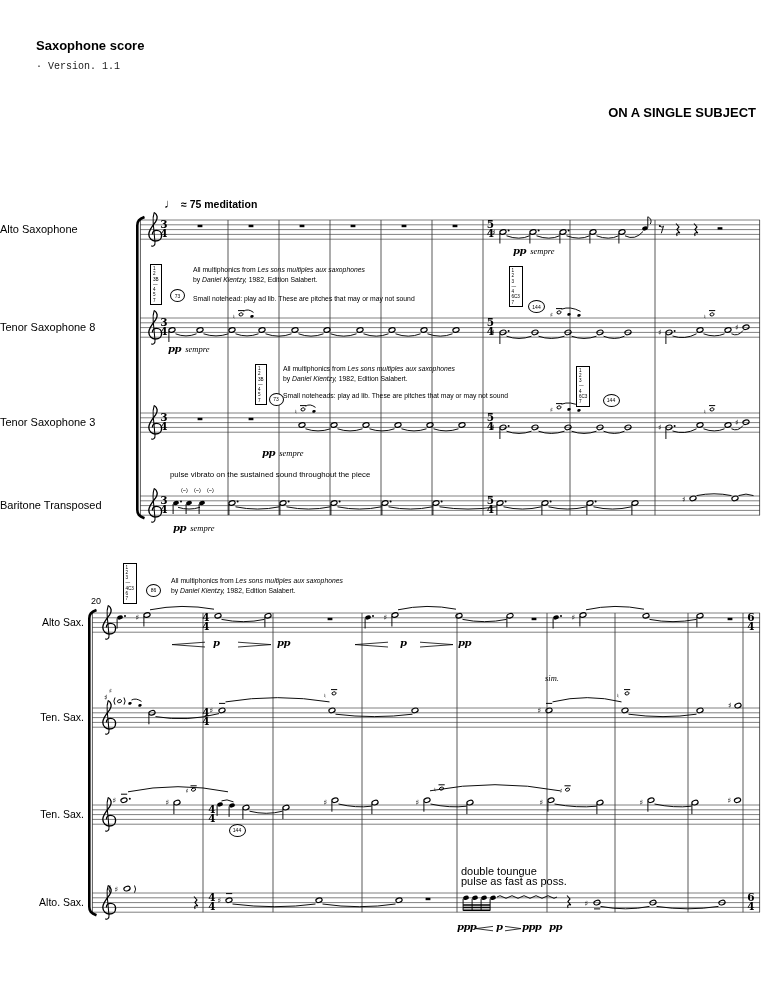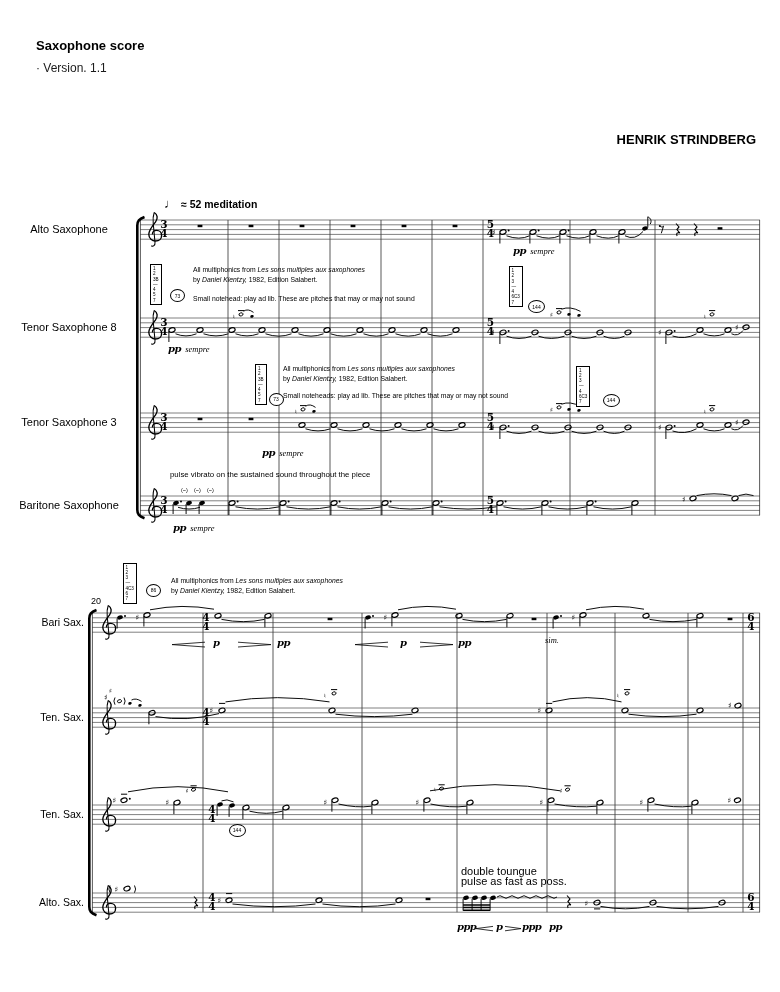--- a/index.html
+++ b/index.html
@@ -1,35 +1,35 @@
 <!DOCTYPE html>
 <html><head>
 <meta charset="utf-8">
 <style>
   html,body{margin:0;padding:0;background:#fff;}
   .page{position:relative;width:780px;height:992px;background:#ffffff;
         font-family:"Liberation Sans",sans-serif;color:#000;overflow:hidden;}
   .notation{position:absolute;left:0;top:0;}
   .t{position:absolute;white-space:nowrap;}
   .doc{font-size:13px;font-weight:bold;}
-  .ver{font-size:12px;color:#1a1a1a;}
+  .ver{font-size:10px;color:#1a1a1a;font-family:Liberation Mono, monospace;}
   .title{font-size:13px;font-weight:bold;width:300px;text-align:right;}
   .tempo-note{font-size:13px;}
   .tempo-text{font-size:10.5px;font-weight:bold;margin-left:4px;}
-  .lab1{left:0;width:138px;text-align:center;font-size:11px;}
+  .lab1{left:0;width:138px;text-align:left;font-size:11px;}
   .lab2{left:0;width:84px;text-align:right;font-size:10.5px;}
   .cred{font-size:6.8px;line-height:10.2px;}
   .cred i{font-style:italic;}
   .fbox{position:absolute;border:0.8px solid #000;font-size:4.6px;line-height:5.3px;
         padding:1px 2px;white-space:pre-line;text-align:left;background:#fff;}
   .circ{position:absolute;border:0.8px solid #000;border-radius:50%;font-size:5px;
         display:flex;align-items:center;justify-content:center;background:#fff;}
   .dyn{font-family:"DejaVu Serif",serif;font-style:italic;font-weight:bold;
        font-size:10px;letter-spacing:-0.6px;}
-  .sem{font-family:"Liberation Serif",serif;font-style:italic;font-size:8.5px;}
+  .sem{font-family:"Liberation Serif",serif;font-style:italic;font-size:8.5px;margin-top:38px;}
   .ts{width:14px;text-align:center;font-family:"DejaVu Serif",serif;font-weight:bold;
       font-size:10.5px;line-height:9.6px;}
   .ts span{display:block;}
   .mnum{font-size:9px;}
   .vib{font-size:5.5px;}
   .ann{font-size:11px;}
   .acc{font:7.5px "DejaVu Sans",sans-serif;}
   .accs{font:6px "DejaVu Sans",sans-serif;}
   .sl{stroke:#555;stroke-width:0.75;fill:none;}
   .bl{stroke:#3c3c3c;stroke-width:0.85;fill:none;}
@@ -450,29 +450,29 @@
       <use href="#eh" x="653" y="902.6"></use>
       <path class="tie" d="M656.5 906.4Q688 911.2 718.5 906.4"></path>
       <use href="#eh" x="722" y="902.6"></use>
       <path class="hp" d="M476 928.6L493 926.4M476 928.6L493 930.8M505 926.4L521 928.6M505 930.8L521 928.6"></path>
     </g>
   </g>
 </svg>
 
 <div class="t doc" style="left:36px;top:38px">Saxophone score</div>
 <div class="t ver" style="left:36px;top:61px">· Version. 1.1</div>
-<div class="t title" style="left:456px;top:132px">HENRIK STRINDBERG</div>
+<div class="t title" style="left:456px;top:105px">ON A SINGLE SUBJECT</div>
 <div class="t" style="left:164px;top:194px">
-  <span class="tempo-note">♩</span><span class="tempo-text">≈  52 meditation</span>
+  <span class="tempo-note">♩</span><span class="tempo-text">≈  75 meditation</span>
 </div>
 
 <div class="t lab1" style="top:223px">Alto Saxophone</div>
 <div class="t lab1" style="top:321px">Tenor Saxophone 8</div>
 <div class="t lab1" style="top:416px">Tenor Saxophone 3</div>
-<div class="t lab1" style="top:499px">Baritone Saxophone</div>
+<div class="t lab1" style="top:499px">Baritone Transposed</div>
 
 <div class="t ts" style="left:157px;top:219.5px">
       <span>3</span>
       <span>4</span>
     </div>
 <div class="t ts" style="left:157px;top:317.5px">
       <span>3</span>
       <span>4</span>
     </div>
 <div class="t ts" style="left:157px;top:412.5px">
@@ -560,21 +560,21 @@
 —
 4C3
 6
 7</div>
 <div class="circ" style="left:146px;top:583.5px;width:13px;height:11px">86</div>
 <div class="t cred" style="left:171px;top:576px">
   <div><span>All multiphonics from </span><i>Les sons multiples aux saxophones</i></div>
   <div><span>by </span><i>Daniel Kientzy,</i><span> 1982, Edition Salabert.</span></div>
 </div>
 
-<div class="t lab2" style="top:616px">Bari Sax.</div>
+<div class="t lab2" style="top:616px">Alto Sax.</div>
 <div class="t lab2" style="top:711px">Ten. Sax.</div>
 <div class="t lab2" style="top:808px">Ten. Sax.</div>
 <div class="t lab2" style="top:896px">Alto. Sax.</div>
 
 <div class="t ts" style="left:199px;top:612.5px">
       <span>4</span>
       <span>4</span>
     </div>
 <div class="t ts" style="left:199px;top:707.5px">
       <span>4</span>

